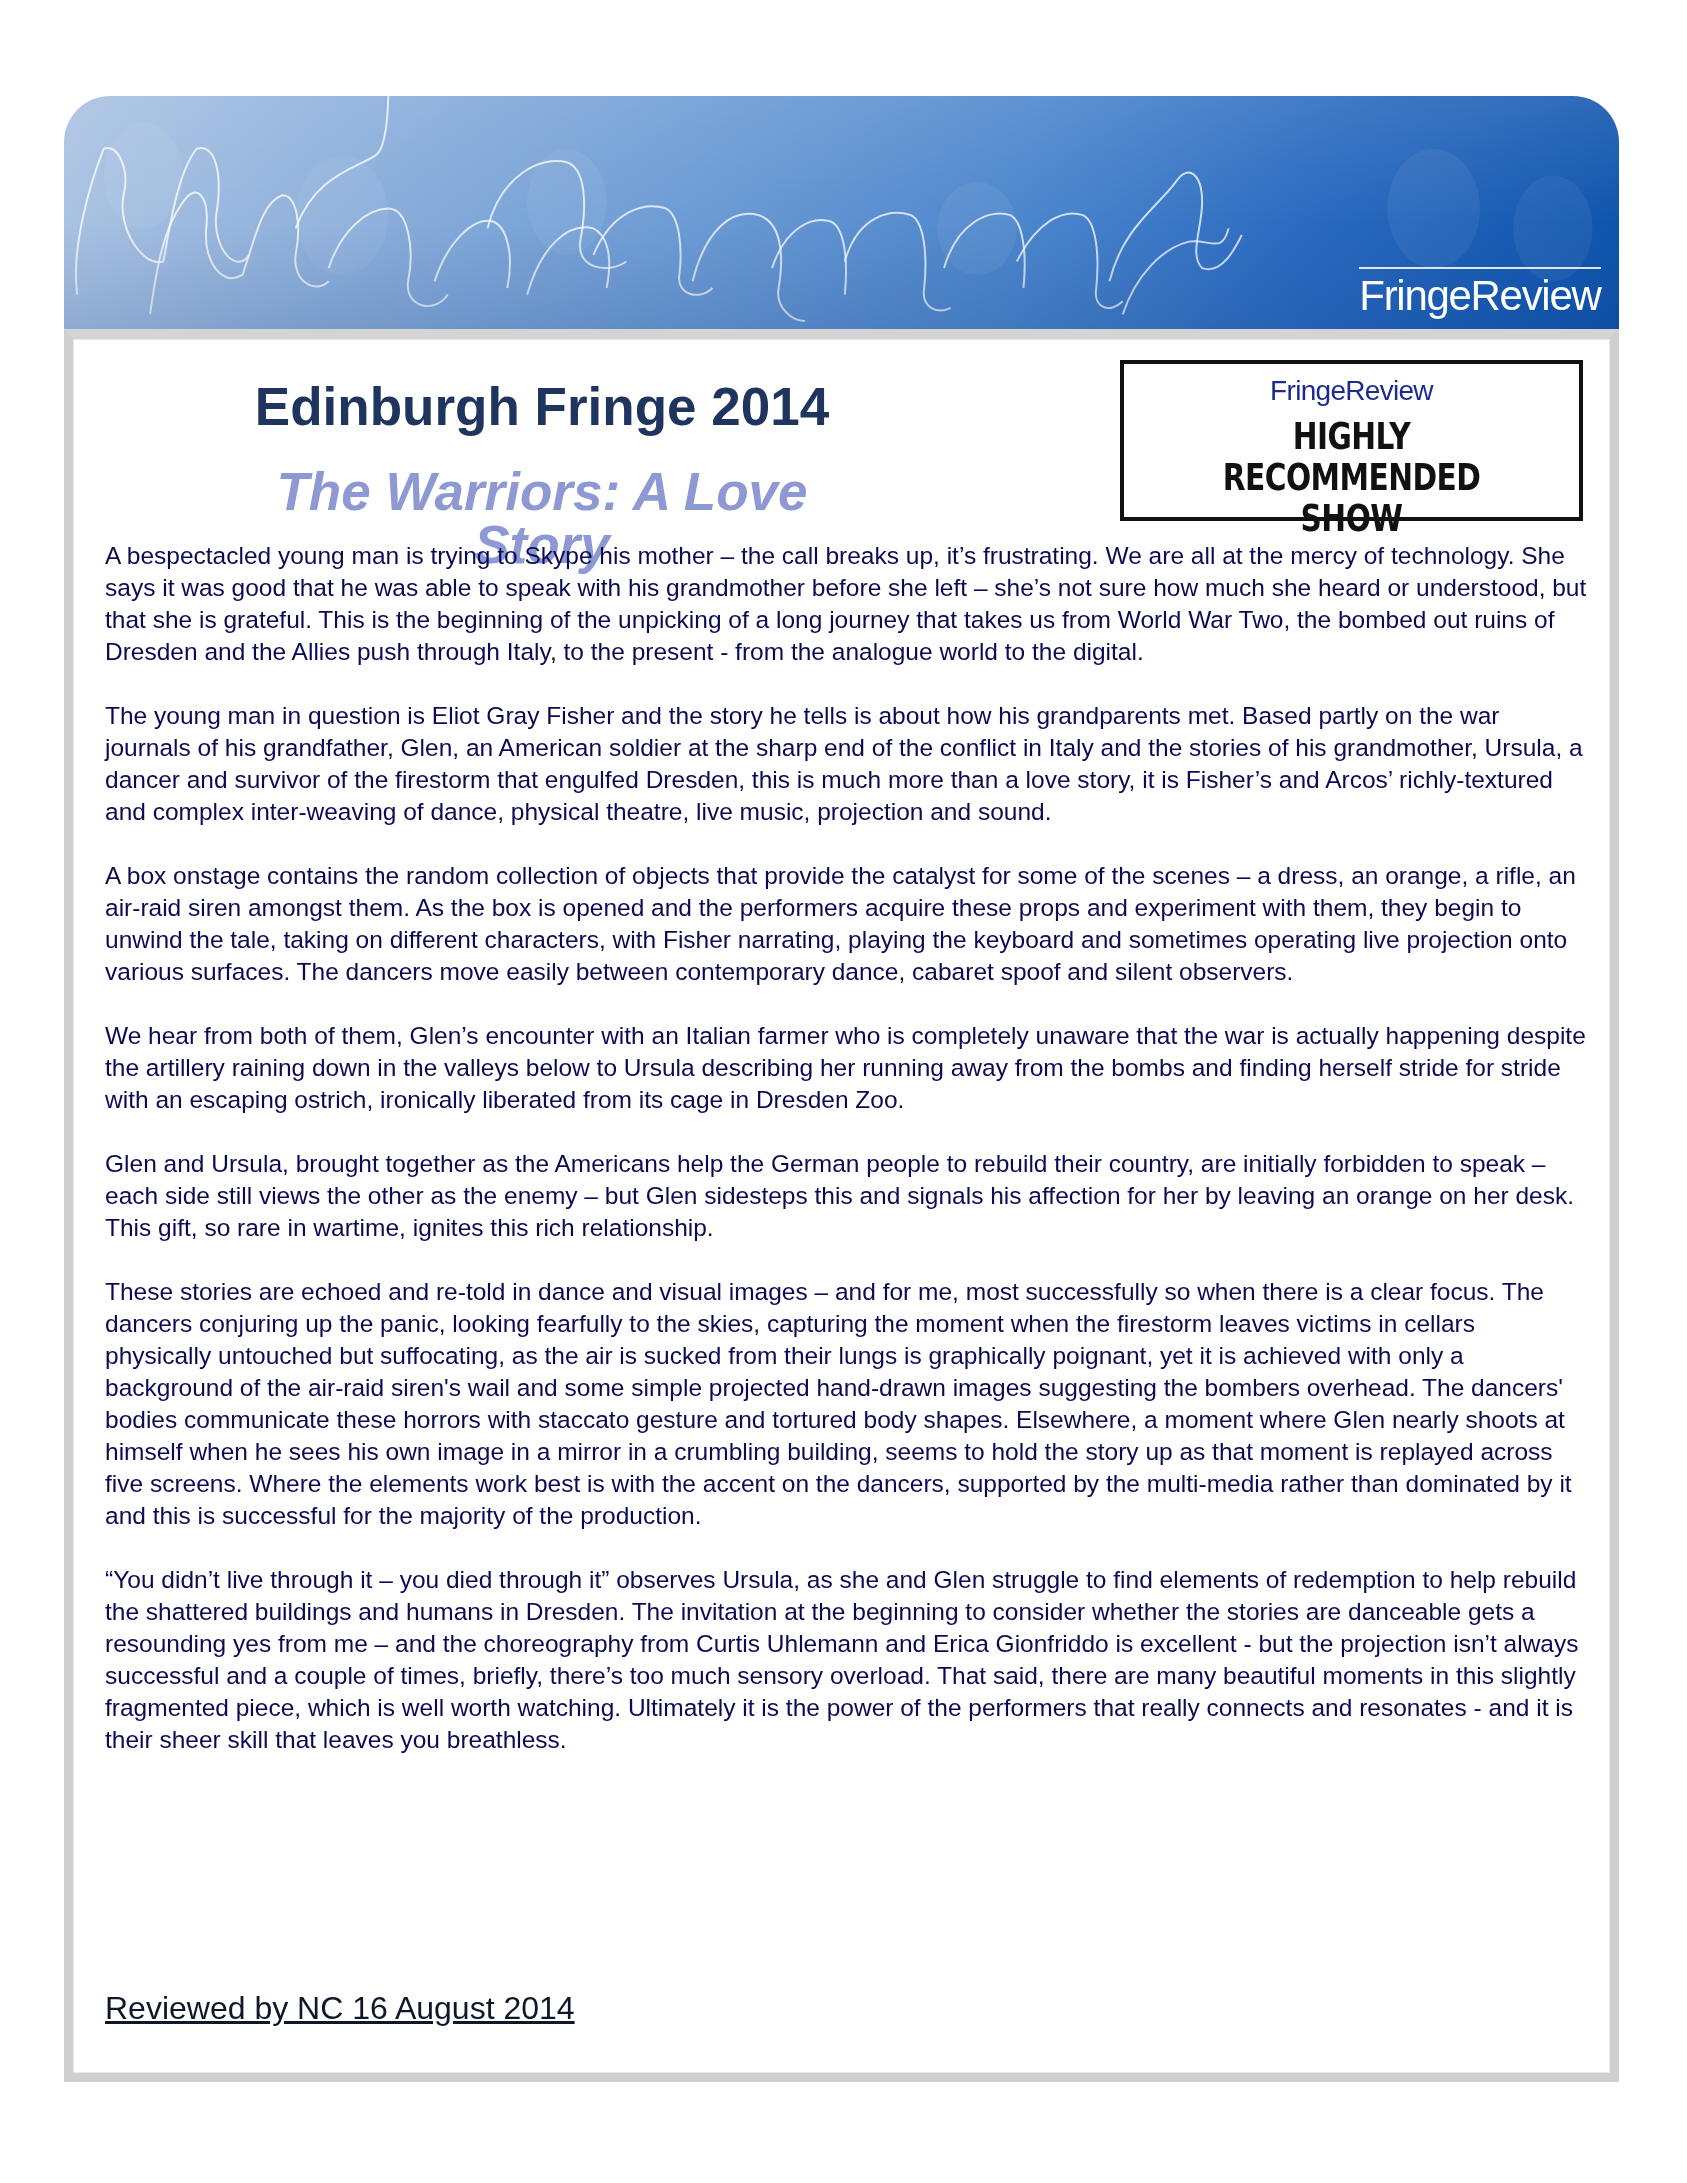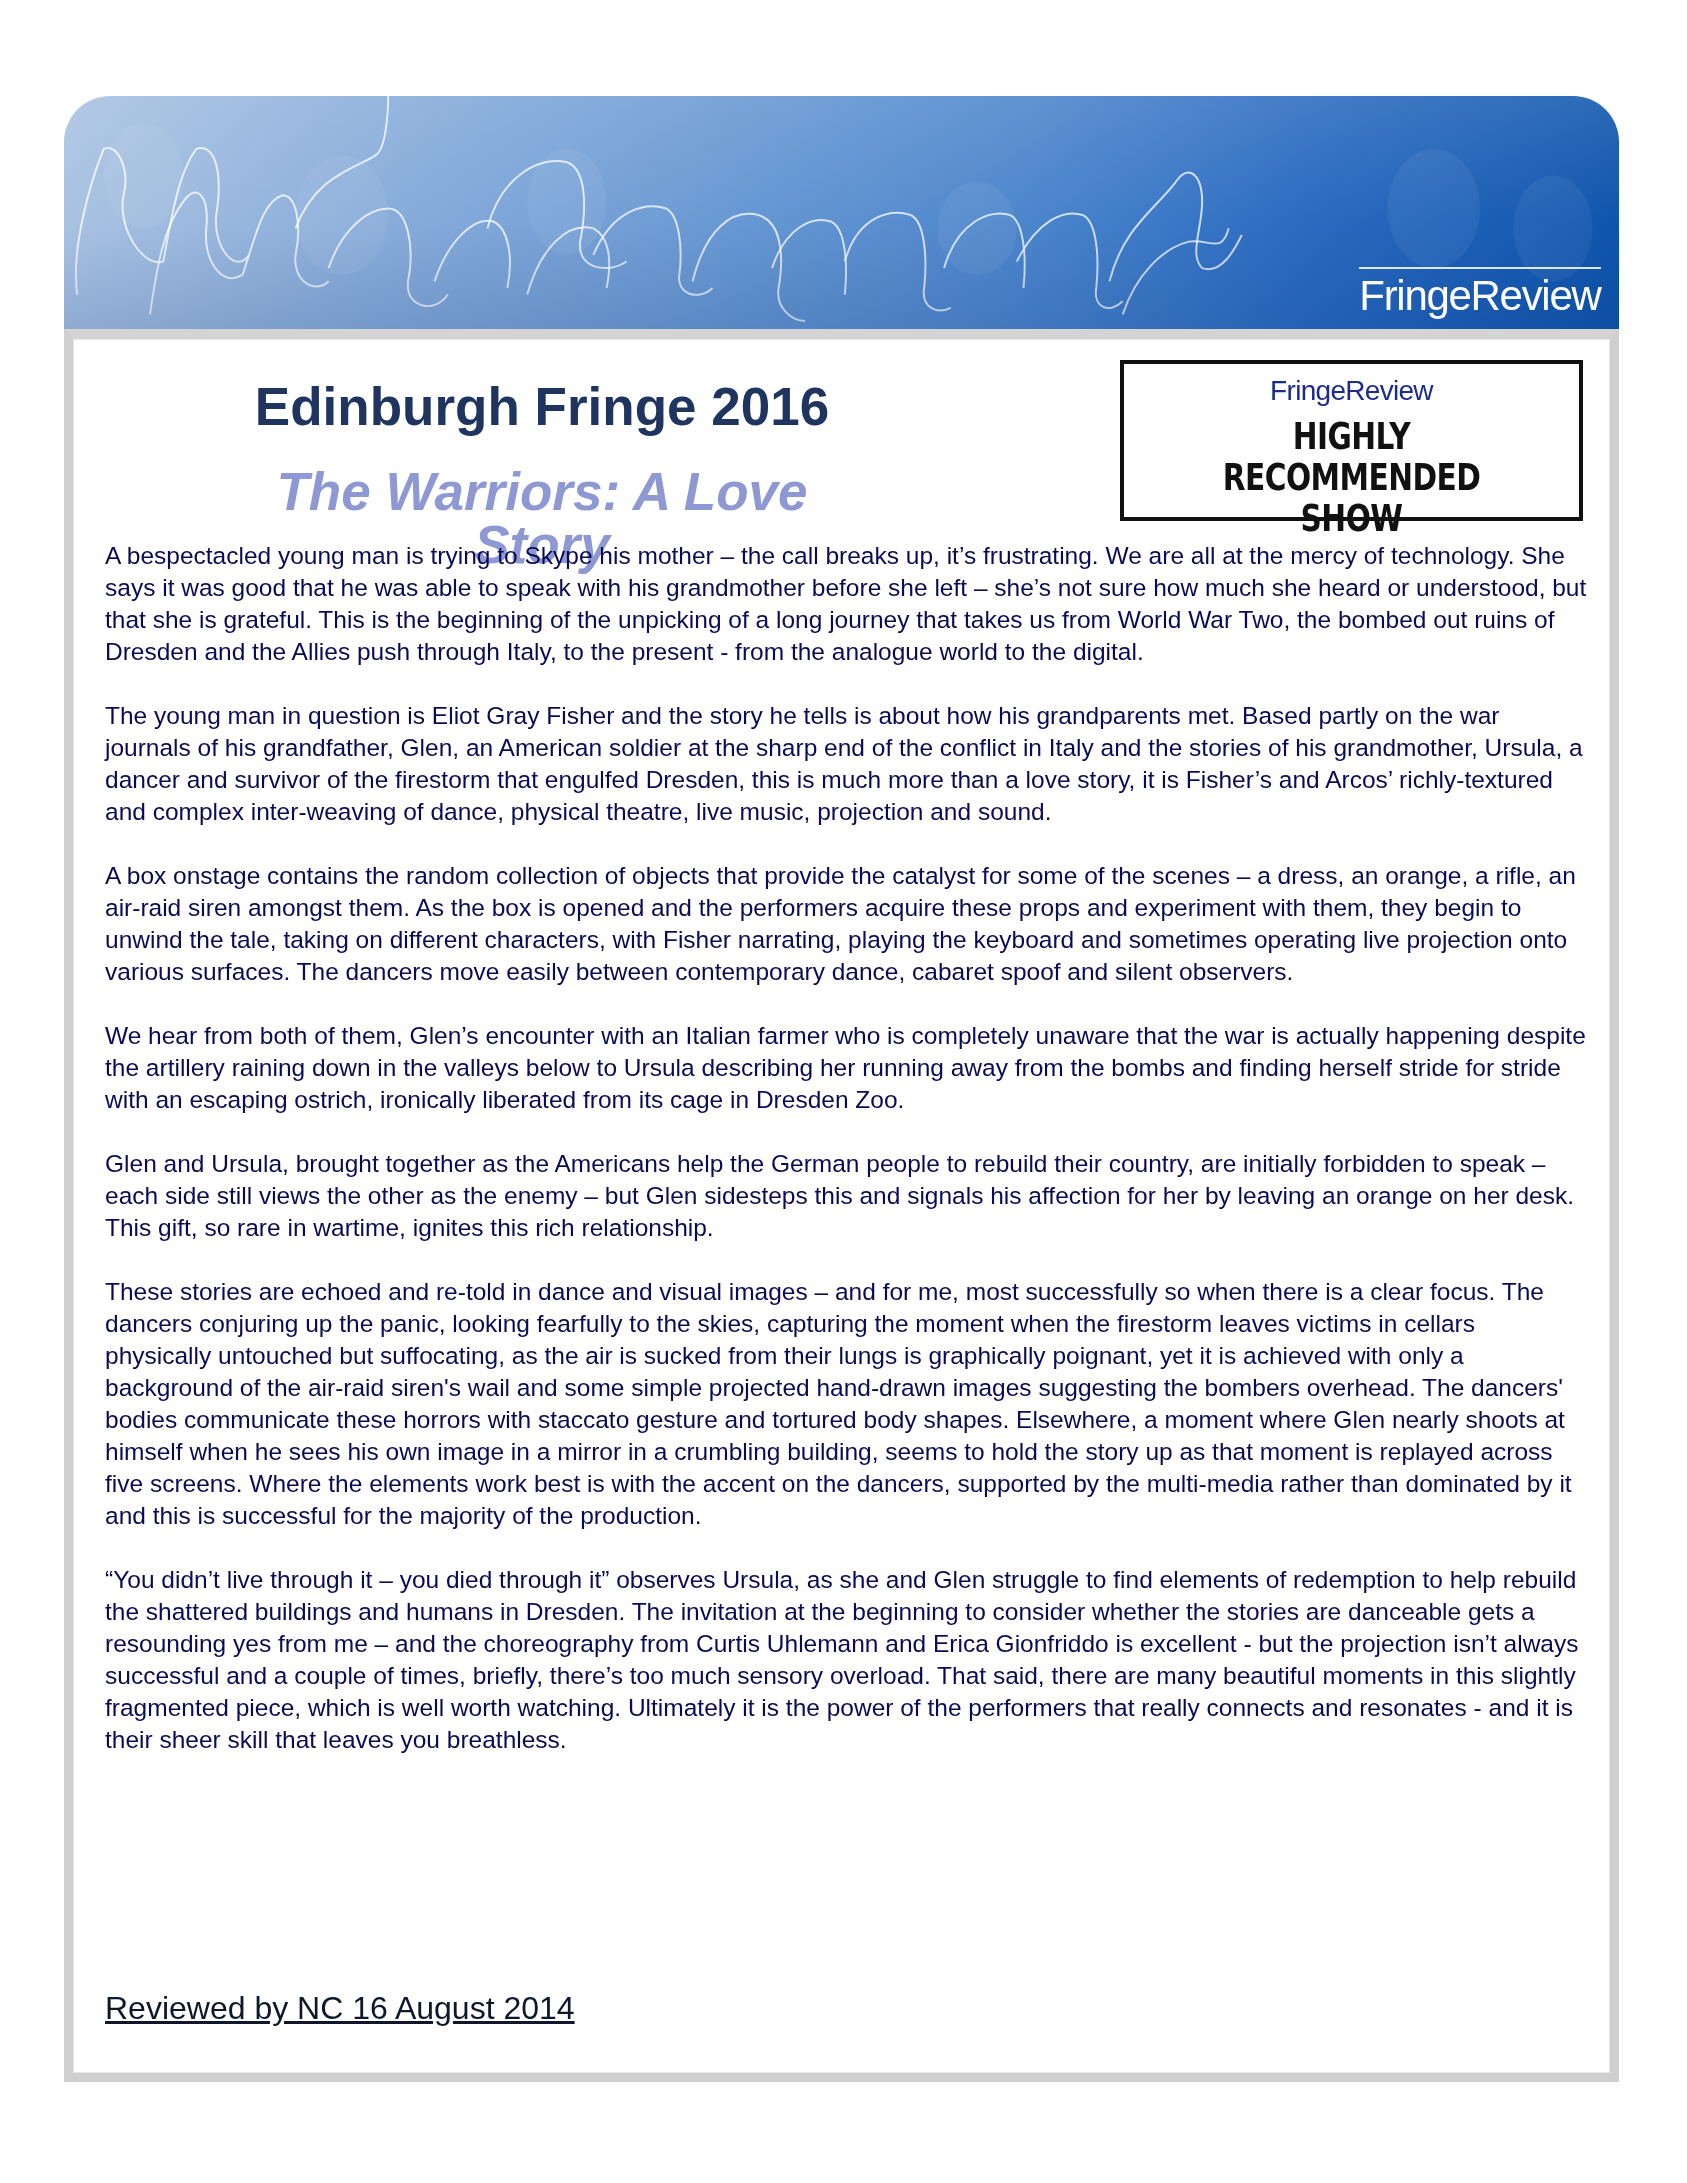--- a/index.html
+++ b/index.html
@@ -79,21 +79,21 @@
   </svg>
   <div class="shade"></div>
   <div class="brand">FringeReview</div>
 </div>
 
 <div class="frame">
   <div class="frame-inner"></div>
 </div>
 
 <div class="title-block">
-  <h1 class="event-title">Edinburgh Fringe 2016</h1>
+  <h1 class="event-title">Edinburgh Fringe 2014</h1>
   <h2 class="show-title">The Warriors: A Love Story</h2>
 </div>
 
 <div class="badge">
   <div class="badge-brand">FringeReview</div>
   <div class="badge-line l1">HIGHLY  RECOMMENDED</div>
   <div class="badge-line">SHOW</div>
 </div>
 
 <div class="article">

